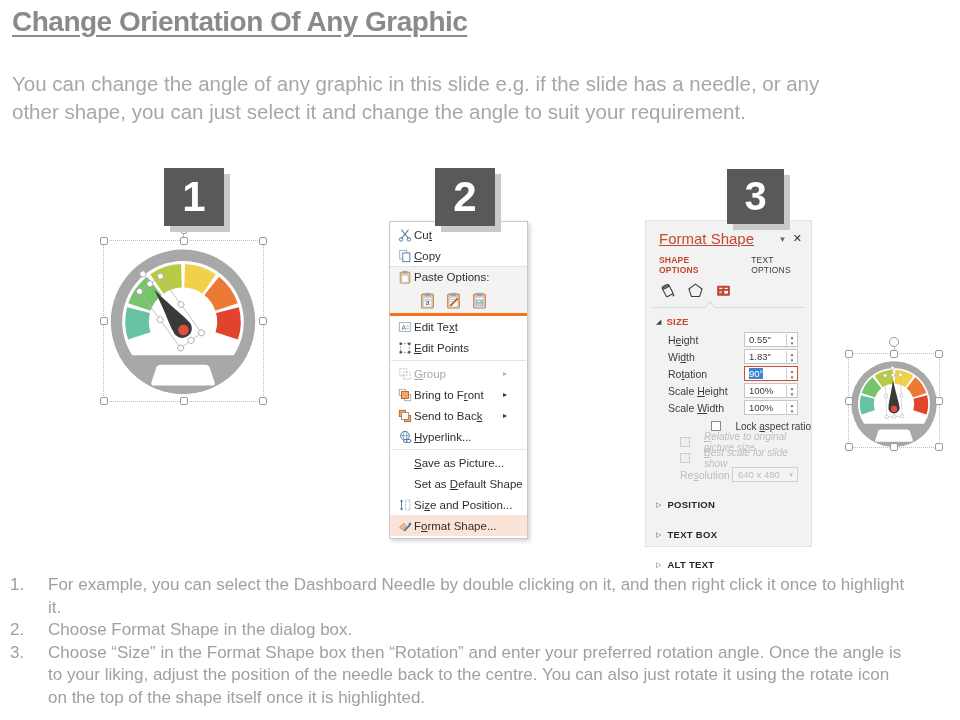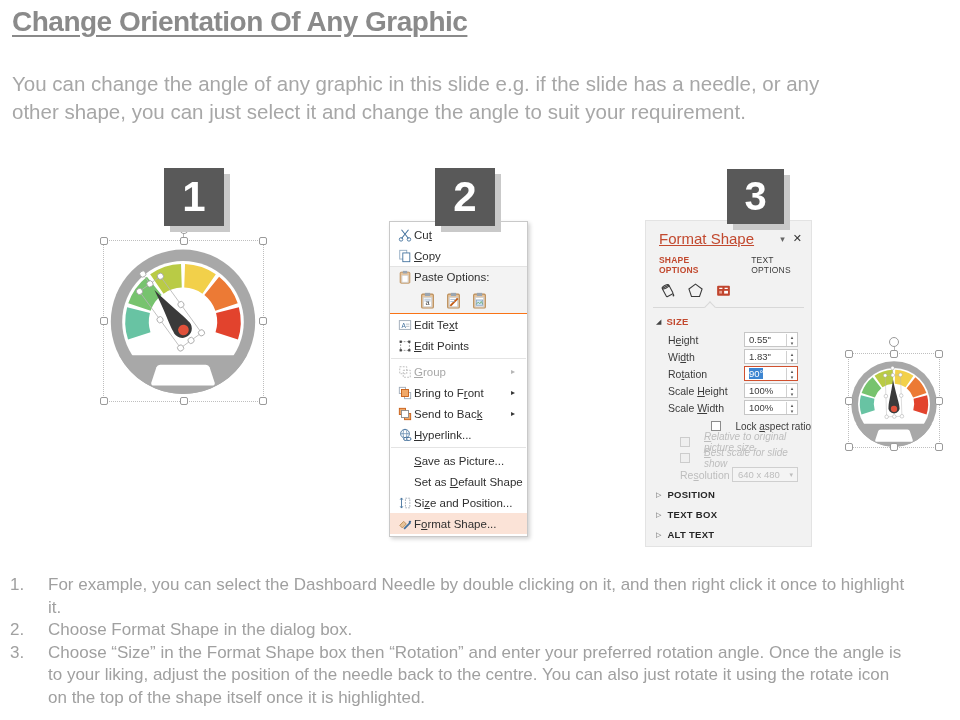--- a/index.html
+++ b/index.html
@@ -21,29 +21,29 @@
   .selbox { position:absolute; border:1px dotted #bfbfbf; z-index:5; }
   .handle { position:absolute; width:8px; height:8px; background:#fff; border:1px solid #9a9a9a; border-radius:2px; z-index:6; }
   .rotstem { position:absolute; left:calc(50% - 0.5px); top:-8px; width:1px; height:8px; background:#b5b5b5; }
   .rothandle { position:absolute; left:calc(50% - 5px); top:-17px; width:10px; height:10px; border-radius:50%;
                background:#fff; border:1px solid #9a9a9a; }
   .gauge-svg { position:absolute; z-index:4; }
 
   
   .menu { position:absolute; left:389px; top:221px; width:139px; background:#fff; border:1px solid #c9c9c9;
           box-shadow:2px 2px 4px rgba(0,0,0,.18); padding:2px 0; z-index:10; }
-  .mi { height:21px; display:flex; align-items:center; padding:0 10px 0 5px; font-size:11.5px; color:#2f2f2f; cursor:default; }
+  .mi { height:21px; display:flex; align-items:center; padding:0 18px 0 5px; font-size:11.5px; color:#2f2f2f; cursor:default; }
   .mi .mic { width:19px; display:flex; justify-content:center; align-items:center; flex:none; }
   .mi .mil { flex:1; white-space:nowrap; }
   .mi.disabled { color:#a8a8a8; }
   .mi.hl { background:var(--menu-hl); }
   .subarr { font-size:8px; color:#333; padding-right:2px; }
   .mi.disabled .subarr { color:#b5b5b5; }
   .sep { height:1px; background:#e4e4e4; margin:2px 1px; }
-  .band { background:#f3f3f3; border-top:1px solid #e3e3e3; border-bottom:1px solid #f97316; }
+  .band { background:#f3f3f3; border-top:1px solid #e3e3e3; border-bottom:3px solid #f97316; }
   .band .mi { height:20px; }
   .pasteicons { height:26px; display:flex; align-items:center; gap:7px; padding-left:28px; }
   .pbtn { width:19px; height:19px; display:flex; align-items:center; justify-content:center; border:1px solid transparent; }
 
   
   .panel { position:absolute; left:645px; top:220px; width:167px; height:327px; background:#f2f2f2;
            border:1px solid #e3e3e3; z-index:8; font-size:10.5px; color:#3b3b3b; }
   .fs-head { display:flex; align-items:center; padding:9px 9px 0 13px; }
   .fs-title { font-size:15px; color:var(--accent); flex:1;text-decoration:underline; }
   .fs-caret { font-size:9px; color:#666; margin-right:8px; }
@@ -68,21 +68,21 @@
   .cbrow { display:flex; align-items:center; gap:14px; height:16px; padding-left:22px; font-size:10px;justify-content:flex-end; }
   .cbrow.indent { padding-left:34px;font-style:italic; }
   .cbrow.disabled { color:#bdbdbd; }
   .cb { width:10px; height:10px; background:#fff; border:1px solid #8c8c8c; flex:none; }
   .cbrow.disabled .cb { border-color:#cccccc; background:#efefef; }
   .resrow { display:flex; align-items:center; height:17px; padding:0 13px 0 34px; color:#bdbdbd; }
   .resrow .flab { flex:1; }
   .dropbox { width:66px; height:15px; border:1px solid #cfcfcf; background:#f4f4f4; display:flex; align-items:center; font-size:9px; color:#bdbdbd; }
   .dropbox .vval { flex:1; padding-left:5px; }
   .dropbox .dcaret { font-size:7px; padding-right:4px; }
-  .collrow { display:flex; align-items:center; gap:6px; height:17px; padding-left:10px; margin-top:3px; }
+  .collrow { display:flex; align-items:center; gap:6px; height:17px; padding-left:10px; margin-top:13px; }
   .collrow:first-of-type { margin-top:8px; }
   .collmark { font-size:7px; color:#555; }
   .colllabel { font-size:9.5px; font-weight:bold; color:#262626; letter-spacing:0.3px; }
 
   
   .instr { position:absolute; left:10px; top:574px; width:902px; font-size:17px; line-height:22.5px; color:#a0a0a0; }
   .instr .li { display:flex; }
   .instr .num { width:38px; flex:none; }
   .instr .txt { flex:1; }
   u { text-decoration:underline; }

